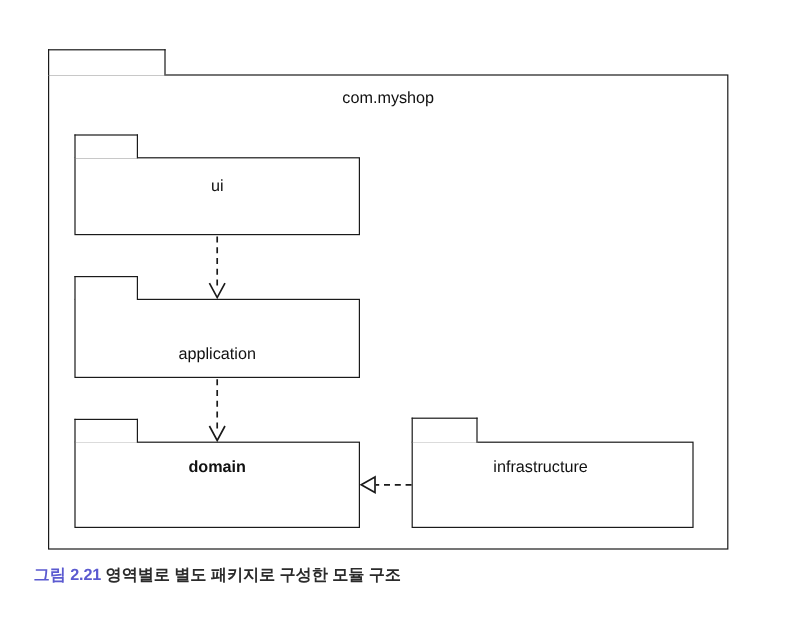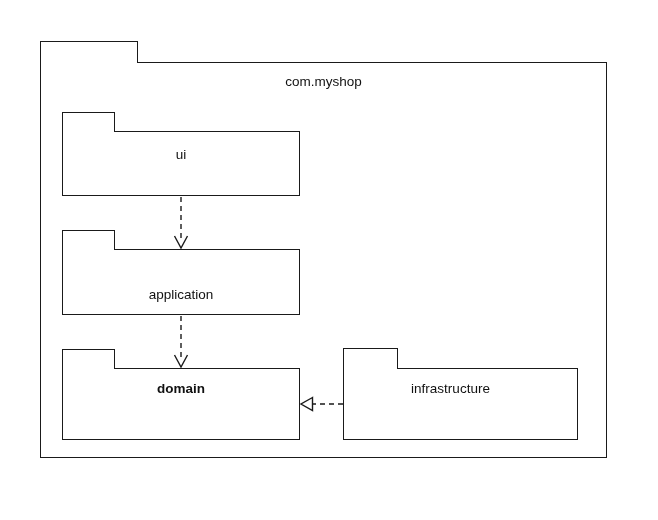--- a/index.html
+++ b/index.html
@@ -151,14 +151,17 @@
       <line x1="181" y1="316" x2="181" y2="361" stroke="#1a1a1a" stroke-width="1.4" stroke-dasharray="5,4"></line>
       <path d="M 174.5 355 L 181 367 L 187.5 355" fill="none" stroke="#1a1a1a" stroke-width="1.4" stroke-linecap="butt" stroke-linejoin="miter"></path>
     </g>
 
     <g>
       <line x1="343" y1="404" x2="313" y2="404" stroke="#1a1a1a" stroke-width="1.4" stroke-dasharray="5,4"></line>
       <path d="M 312.5 397.5 L 301 404 L 312.5 410.5 Z" fill="#ffffff" stroke="#1a1a1a" stroke-width="1.4" stroke-linejoin="miter"></path>
     </g>
   </svg>
 
+  <div id="caption">
+    <span class="caption-number">그림 2.21&nbsp;</span><span class="caption-text">영역별로 별도 패키지로 구성한 모듈 구조</span>
+  </div>
 
 </div>
 
 </body></html>

